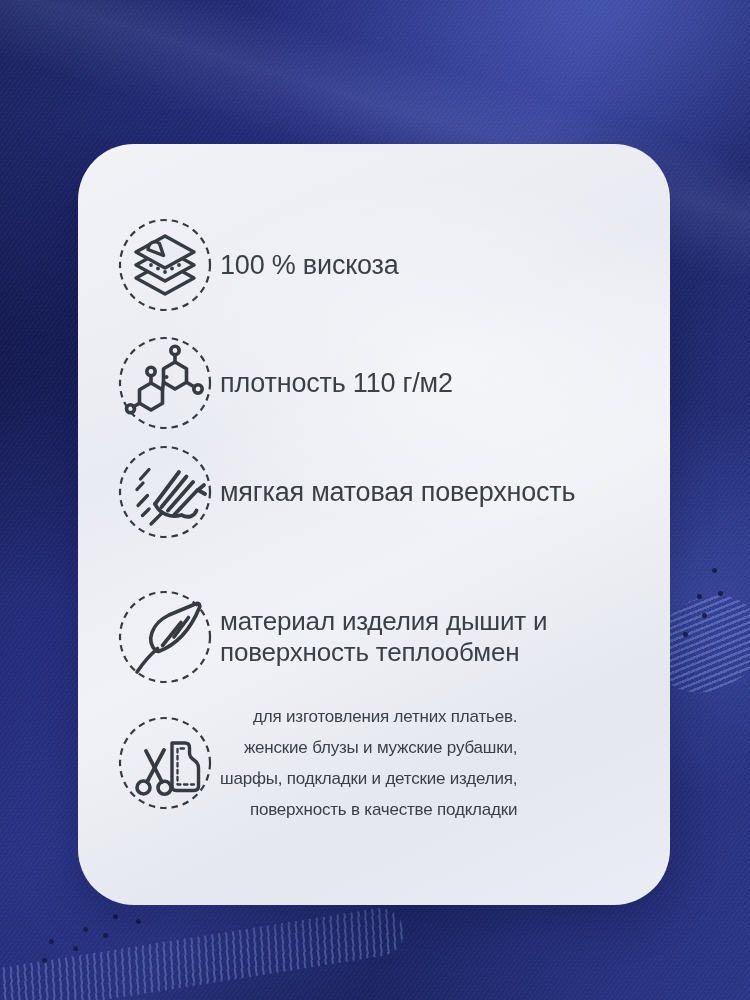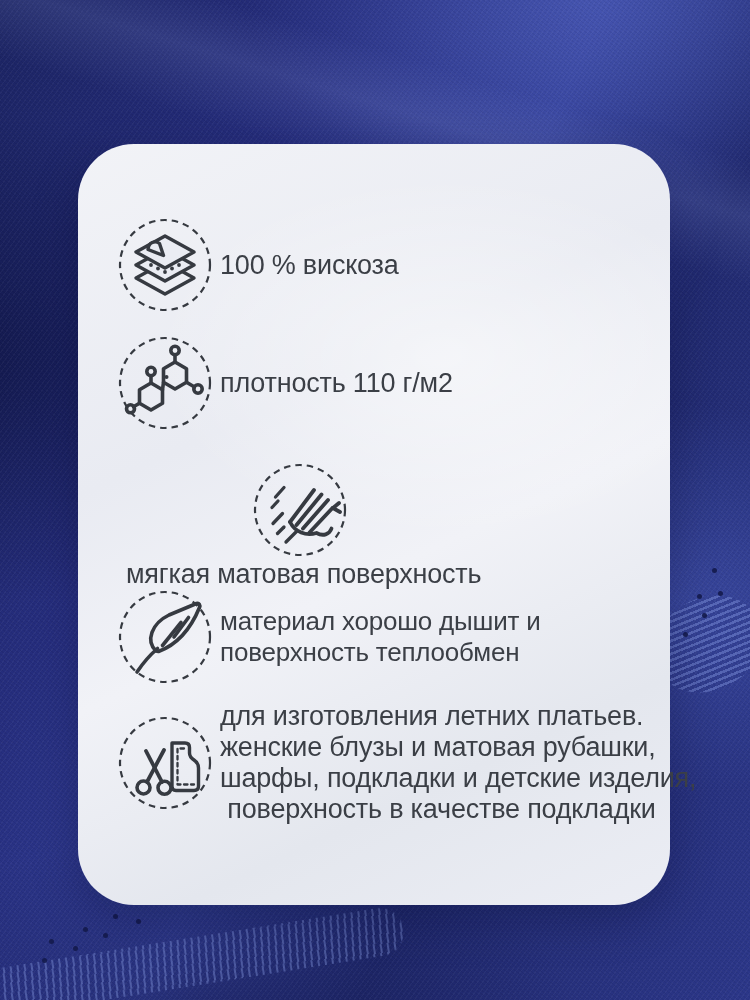--- a/index.html
+++ b/index.html
@@ -52,24 +52,24 @@
   }
   .row{
     position:absolute; left:40px; display:flex; align-items:center;
   }
   .icon-wrap{flex:0 0 94px; width:94px; height:94px;}
   .icon-wrap svg{display:block;}
   .lines{margin-left:8px; color:var(--text);}
   .line{white-space:pre; letter-spacing:-.2px;}
   .row-1 .line,.row-2 .line,.row-3 .line{font-size:27px; line-height:34px;}
   .row-4 .line{font-size:26px; line-height:31px;}
-  .row-5 .line{font-size:27px; line-height:31px;}
+  .row-5 .line{font-size:17px; line-height:31px;text-align:right;}
   .row-1{top:74px;}
   .row-2{top:192px;align-items:center;}
-  .row-3{top:319px;flex-direction:column;}
+  .row-3{top:301px;}
   .row-4{top:446px;}
   .row-5{top:557px;}
 </style>
 </head>
 <body>
 
 <div class="stage">
   <div class="weave"></div>
   <div class="fold-highlight"></div>
   <div class="selvedge-fray"></div>
@@ -176,21 +176,21 @@
           <circle cx="47" cy="47" r="45" stroke="#363a41" stroke-width="2.2" stroke-dasharray="6.5 5"></circle>
           <g stroke="#363a41" stroke-width="3.6" stroke-linejoin="round" stroke-linecap="round" fill="none">
             <path d="M19 82 C25 73 32 65 39.5 58.5"></path>
             <path d="M38 61 C27.5 51 33.5 33.5 51 25 L78.5 13.5 C81 12.5 82.5 15 81.5 17.5 C74.5 34.5 62 53.5 40.5 61.5 Z"></path>
             <path d="M44.5 55.5 L63 32.5"></path>
             <path d="M56 47 L70.5 27.5"></path>
           </g>
         </svg>
       </div>
       <div class="lines">
-        <div class="line">материал хорошо дышит и</div>
+        <div class="line">материал изделия дышит и</div>
         <div class="line">поверхность теплообмен</div>
       </div>
     </div>
 
     <div class="row row-5">
       <div class="icon-wrap">
         <svg width="94" height="94" viewBox="0 0 94 94" fill="none">
           <circle cx="47" cy="47" r="45" stroke="#363a41" stroke-width="2.2" stroke-dasharray="6.5 5"></circle>
           <g stroke="#363a41" fill="none" stroke-linejoin="round" stroke-linecap="round">
             <path stroke-width="3.4" d="M54 27 h13 q4.5 0 4.5 4.5 v5.5 q0 4 4.5 7 q4.5 3 4.5 8 v18 q0 4.5 -4.5 4.5 H58 q-4 0 -4 -4 Z"></path>
@@ -198,20 +198,20 @@
             <path stroke-width="3.8" d="M28 35 L44 66"></path>
             <path stroke-width="3.8" d="M46 34 L29 66"></path>
             <circle cx="25.5" cy="71.5" r="6.5" stroke-width="3.6"></circle>
             <circle cx="46.5" cy="71.8" r="6.5" stroke-width="3.6"></circle>
             <circle cx="37.2" cy="50" r="2" fill="#363a41" stroke="none"></circle>
           </g>
         </svg>
       </div>
       <div class="lines">
         <div class="line">для изготовления летних платьев.</div>
-        <div class="line">женские блузы и матовая рубашки,</div>
+        <div class="line">женские блузы и мужские рубашки,</div>
         <div class="line">шарфы, подкладки и детские изделия,</div>
         <div class="line"> поверхность в качестве подкладки</div>
       </div>
     </div>
 
   </div>
 </div>
 
 </body></html>

